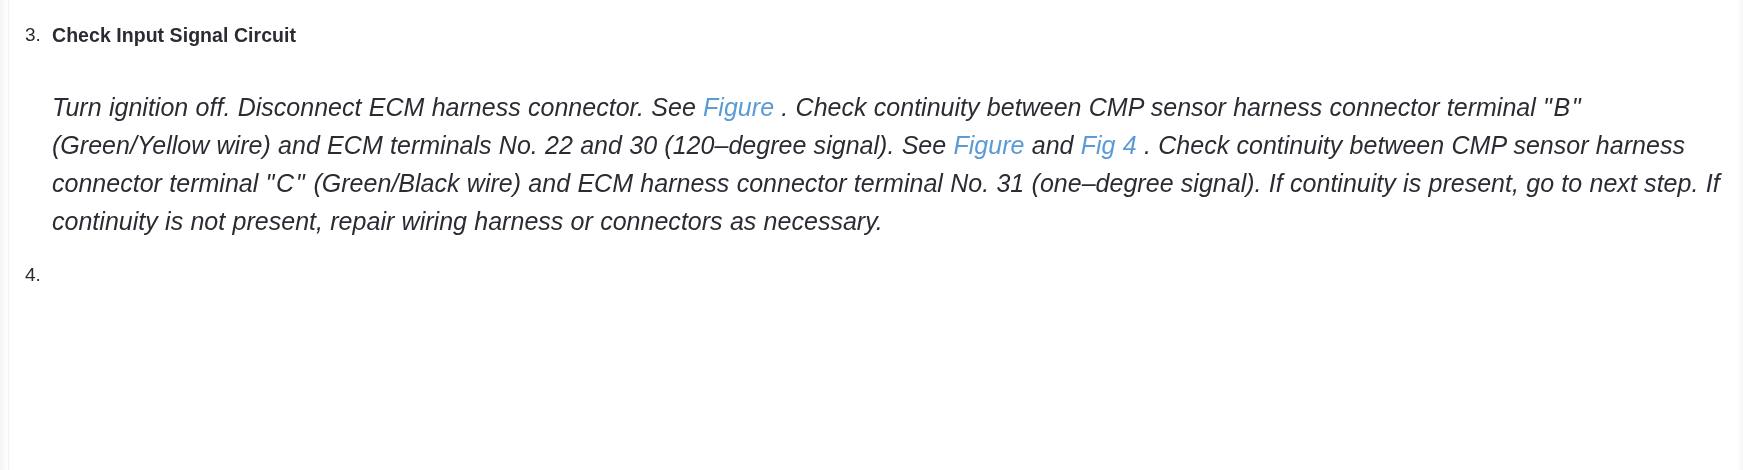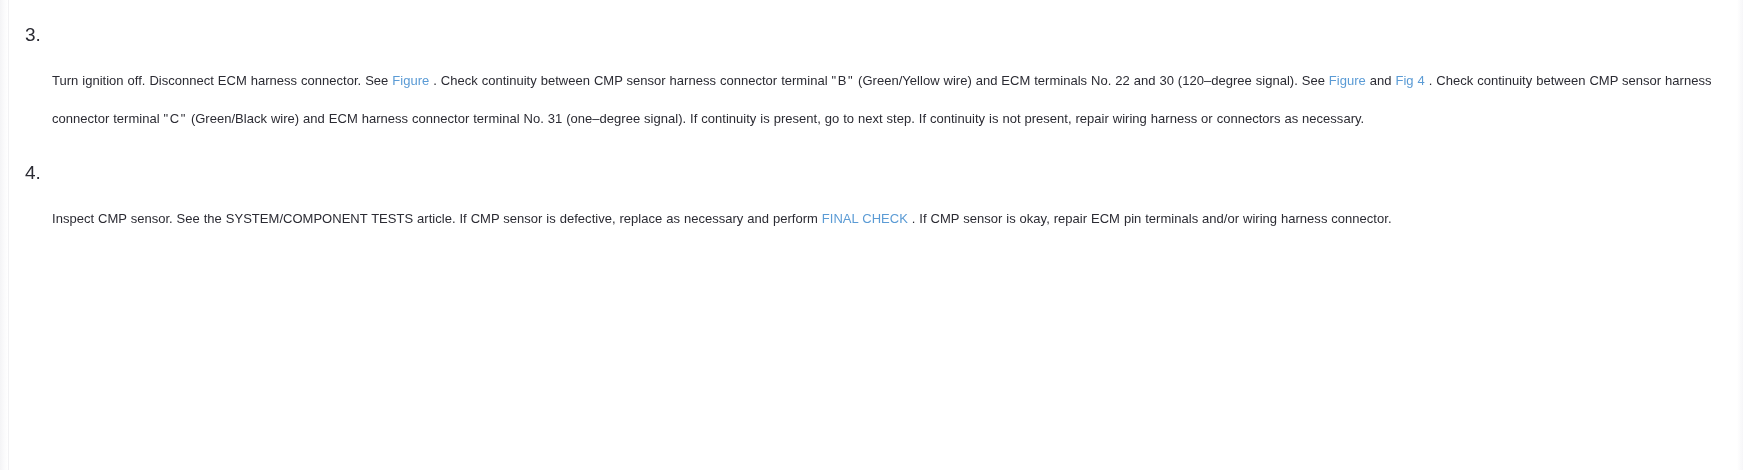--- a/index.html
+++ b/index.html
@@ -68,26 +68,27 @@
   }
   .step-number {
     position: absolute;
     left: -27px;
     top: 0;
     font-weight: normal;
     font-size: 19px;
     color: #2b2b33;
   }
   .step-body {
-    font-size: 13px;
+    font-size: 25px;
     line-height: 38px;
     color: #2b2b33;
     letter-spacing: 0.02px;
     text-align: left;
     word-spacing: 0.3px;
+    font-style: italic;
   }
 
   .gap-after-heading { height: 40px; }
   .gap-between-steps { height: 22px; }
 
   a.doc-link,
   .doc-link {
     color: #5b9bd5;
     text-decoration: none;
     cursor: pointer;
@@ -105,33 +106,33 @@
 <div class="page">
 
   <div class="page-left-edge"></div>
   <div class="page-right-edge"></div>
 
   <div class="content">
 
     <div class="step" style="padding-top:22px;">
       <div class="step-heading">
         <span class="step-number">3.</span>
+        <span>Check Input Signal Circuit</span>
       </div>
 
       <div class="gap-after-heading"></div>
 
       <div class="step-body"><span>Turn ignition off. Disconnect ECM harness connector. See </span><a class="doc-link" href="#">Figure</a><span> . Check continuity between CMP sensor harness connector terminal </span><span class="term-quote">"B"</span><span> (Green/Yellow wire) and ECM terminals No. 22 and 30 (120–degree signal). See </span><a class="doc-link" href="#">Figure</a><span> and </span><a class="doc-link" href="#">Fig 4</a><span> . Check continuity between CMP sensor harness connector terminal </span><span class="term-quote">"C"</span><span> (Green/Black wire) and ECM harness connector terminal No. 31 (one–degree signal). If continuity is present, go to next step. If continuity is not present, repair wiring harness or connectors as necessary.</span></div>
     </div>
 
     <div class="gap-between-steps"></div>
 
     <div class="step">
       <div class="step-heading">
         <span class="step-number">4.</span>
       </div>
 
       <div class="gap-after-heading"></div>
 
-      <div class="step-body"><span>Inspect CMP sensor. See the SYSTEM/COMPONENT TESTS article. If CMP sensor is defective, replace as necessary and perform </span><a class="doc-link" href="#">FINAL CHECK</a><span> . If CMP sensor is okay, repair ECM pin terminals and/or wiring harness connector.</span></div>
     </div>
 
   </div>
 </div>
 
 </body></html>

